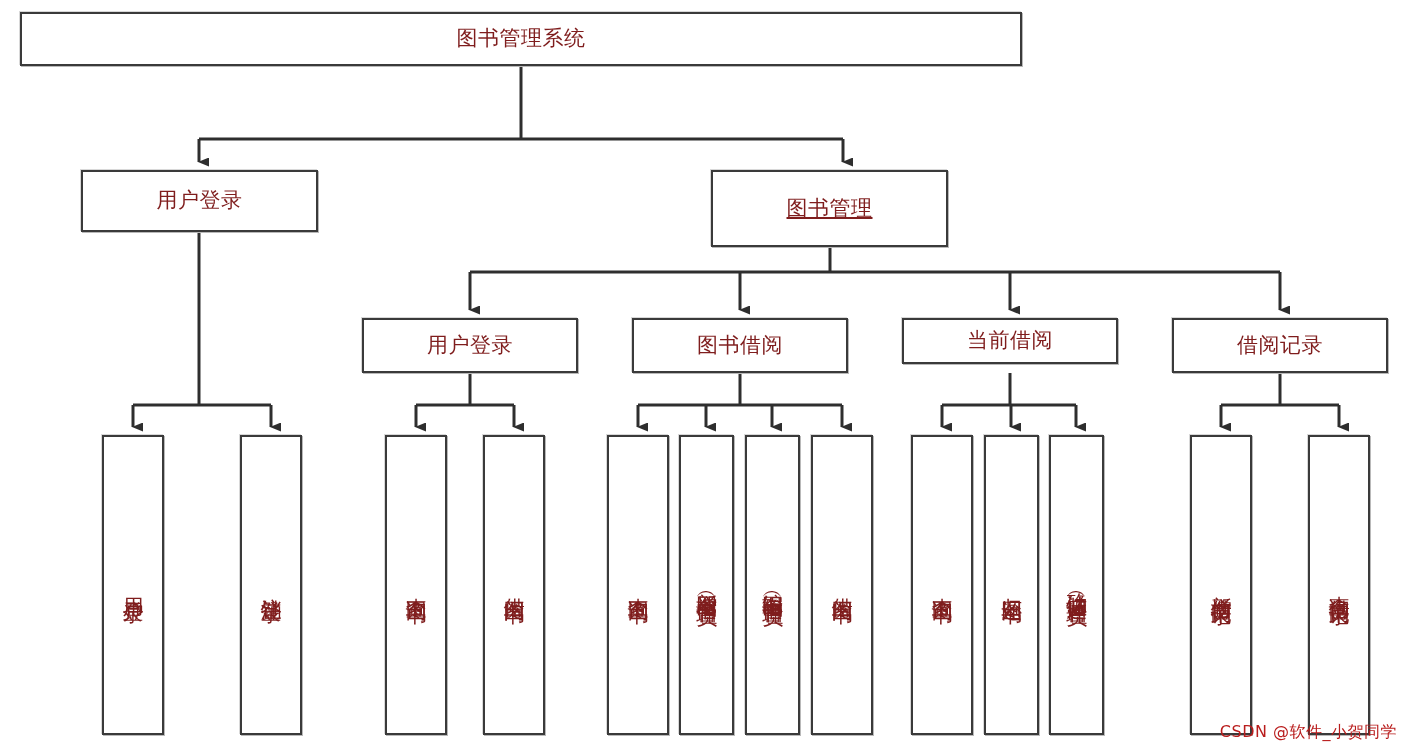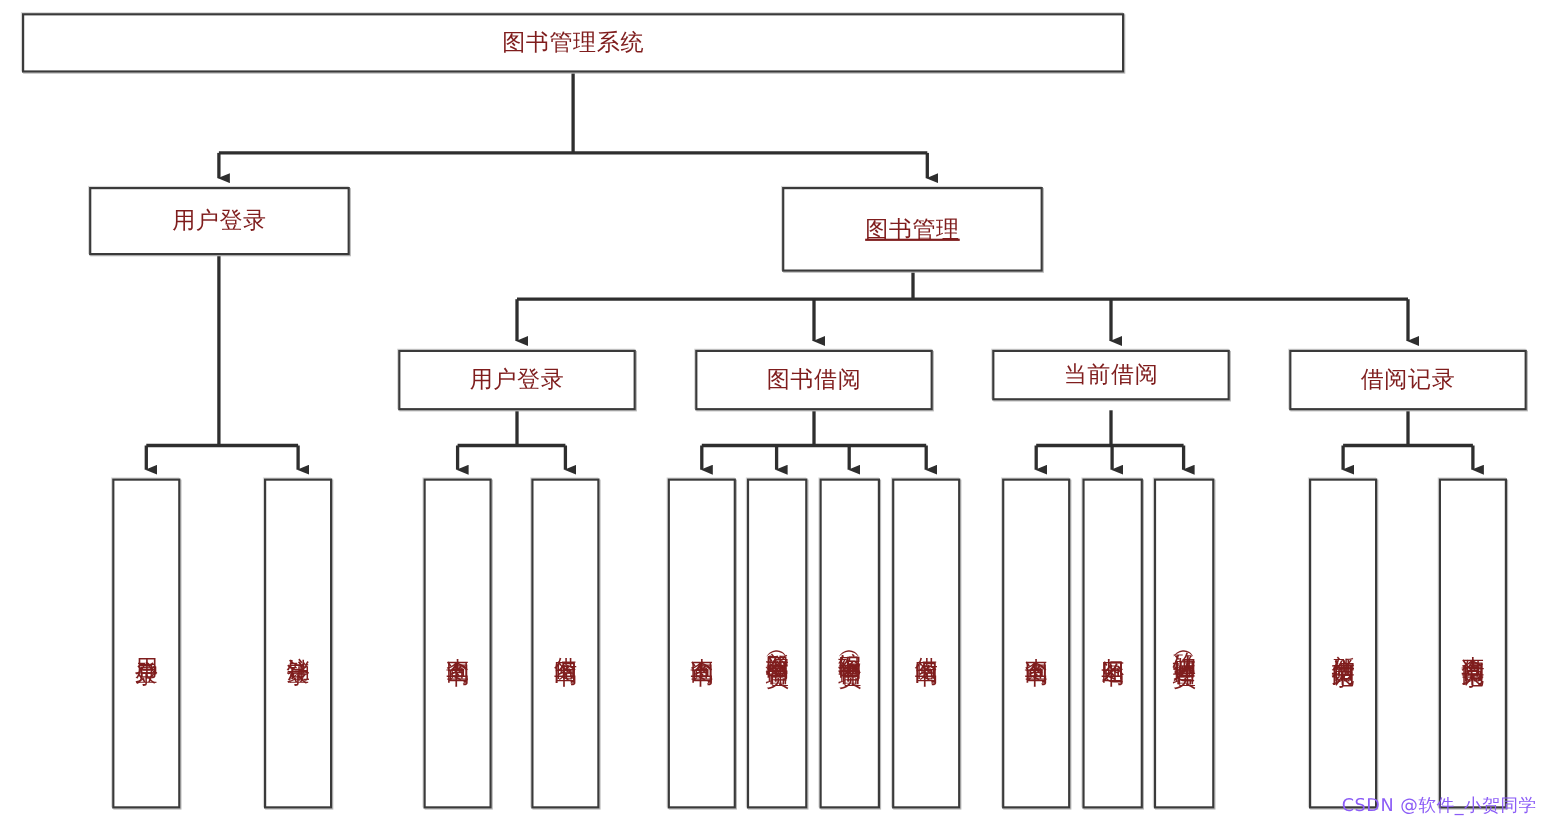--- a/index.html
+++ b/index.html
@@ -59,21 +59,21 @@
   }
   .node.vertical .node-label {
     writing-mode: vertical-rl;
     text-orientation: upright;
   }
   #watermark {
     position: absolute;
     right: 8px;
     bottom: 4px;
     font-size: 16px;
-    color: #8b5cf6;
+    color: #b91c1c;
     letter-spacing: 0.5px;
     white-space: nowrap;
     font-family: "DejaVu Sans", "Liberation Sans", sans-serif;
   }
 </style>
 </head>
 <body>
 
 <div id="diagram-root">
 

